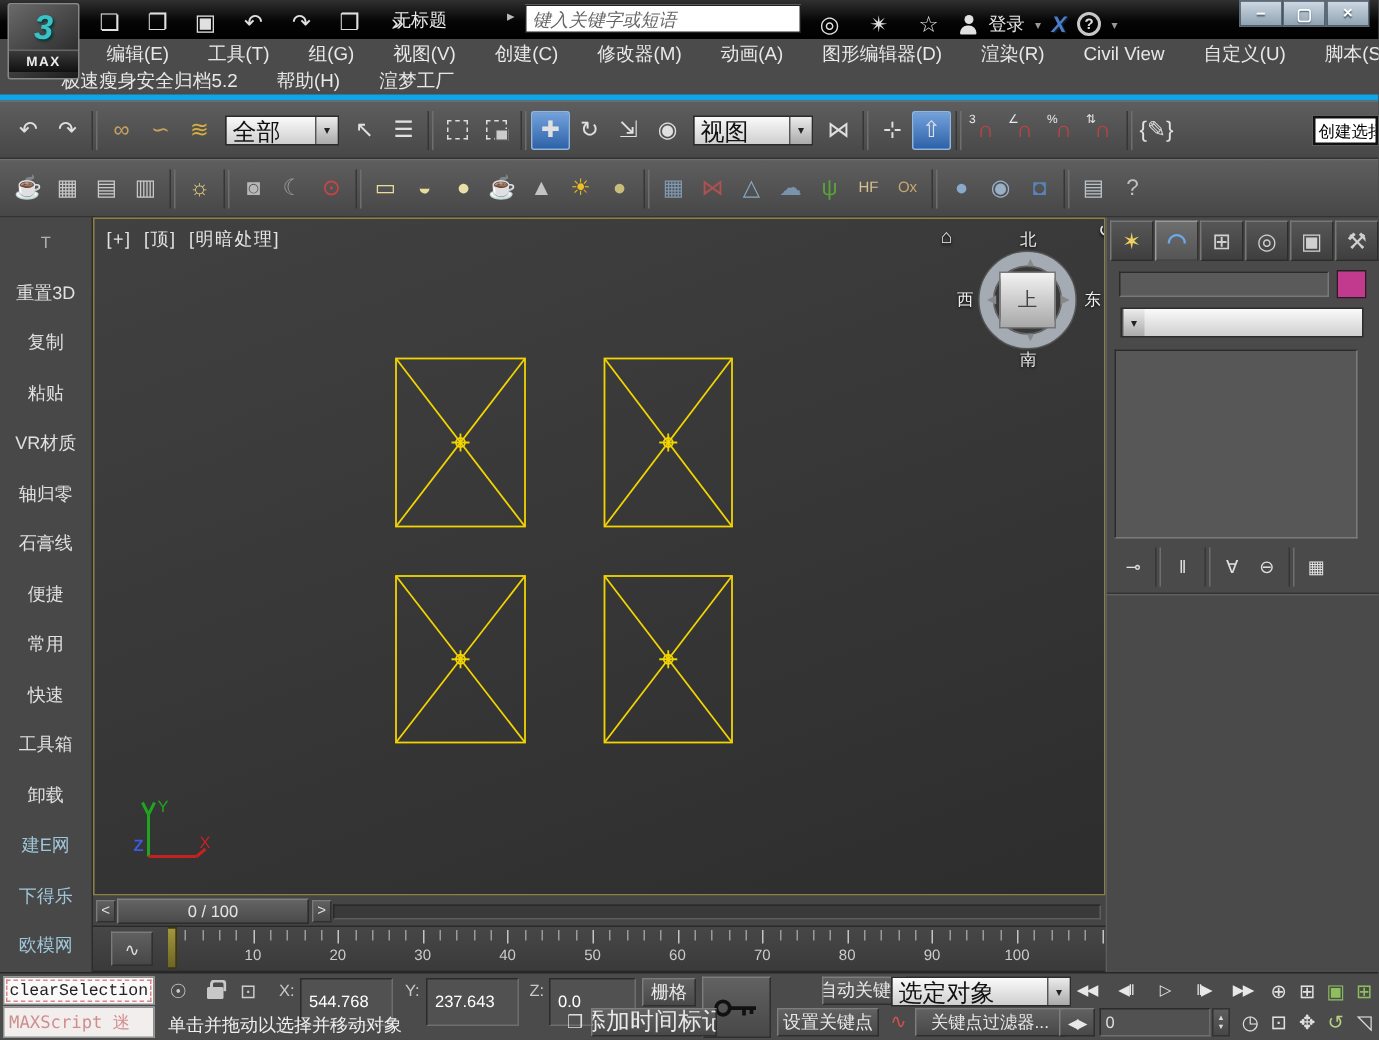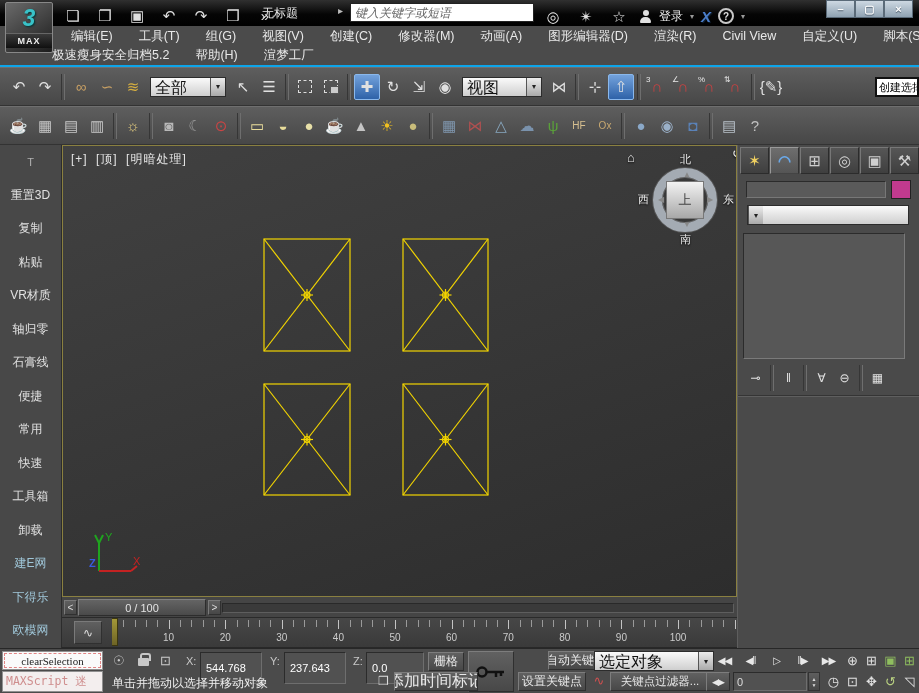--- a/index.html
+++ b/index.html
@@ -21,21 +21,21 @@
 .personicon{width:13px;height:13px;position:relative;display:inline-block}
 .personicon::before{content:"";position:absolute;left:3.5px;top:0;width:6px;height:6px;border-radius:50%;background:#e0e0e0}
 .personicon::after{content:"";position:absolute;left:1px;top:7px;width:11px;height:6px;border-radius:5px 5px 1px 1px;background:#e0e0e0}
 .xchg{color:#4a7cc8;font-weight:bold;font-style:italic;font-size:15px;text-shadow:1px 1px 1px #123}
 .helpc{width:16px;height:16px;border:2px solid #c8c8c8;border-radius:50%;display:inline-flex;align-items:center;justify-content:center;font-size:10px;color:#ddd;font-weight:bold}
 .tinycaret{color:#999;font-size:8px}
 #winbtns{left:826px;top:0;display:flex}
 .winbtn{width:29px;height:18px;background:linear-gradient(#cdd8e2,#8fa2b2);border:1px solid #5a6a78;color:#fff;display:flex;align-items:center;justify-content:center;font-size:11px;font-weight:bold;text-shadow:0 1px 1px #456}
 
 #menubar{left:0;top:26px;width:906px;height:20px;display:flex;align-items:center;padding-left:58px}
-#menubar2{left:0;top:46px;width:919px;height:21px;display:flex;align-items:center;padding-left:39px;border-bottom:2px solid #0ea5e9}
+#menubar2{left:0;top:46px;width:919px;height:21px;display:flex;align-items:center;padding-left:28px;border-bottom:4px solid #0ea5e9}
 .menu-item{padding:0 13px;color:#e8e8e8;font-size:12.5px;white-space:nowrap}
 
 .tbrow{left:0;width:919px;height:39px;background:linear-gradient(#5e5e5e,#474747);border-top:1px solid #6f6f6f;border-bottom:1px solid #333;display:flex;align-items:center;padding-left:6px}
 #toolbar1{top:67px}
 #toolbar2{top:106px}
 .grp{display:flex;align-items:center}
 .icon{position:relative;display:inline-flex;align-items:center;justify-content:center;width:26px;height:26px;font-size:15px;color:#e0e0e0}
 .icon .g{line-height:1}
 .icon.active{background:linear-gradient(#73a2dc,#2e62a8);border:1px solid #8ab8ec;border-radius:2px}
 .icon .sup{position:absolute;top:1px;left:2px;font-size:8px;color:#e8e8e8}
@@ -85,21 +85,21 @@
 #trackbar{left:62px;top:618px;width:675px;height:30px;background:linear-gradient(#474747,#3a3a3a);border-bottom:1px solid #282828}
 #mcurve{position:absolute;left:12px;top:3px;width:28px;height:23px;background:linear-gradient(#606060,#474747);border:1px solid;border-color:#7a7a7a #303030 #303030 #7a7a7a;color:#ddd;font-size:12px;display:flex;align-items:center;justify-content:center}
 #ruler{position:absolute;left:50px;top:0;width:625px;height:30px;overflow:hidden}
 .tick{position:absolute;top:2px;width:1px;height:7px;background:#9a9a9a}
 .tick.major{height:9px;background:#c4c4c4}
 .tlabel{position:absolute;top:14px;font-size:10px;color:#cccccc;transform:translateX(-50%)}
 .tlabel.zero{color:#d8c23a}
 #tb-thumb{position:absolute;left:-2px;top:0;width:8px;height:28px;background:linear-gradient(#a39838,#6e6426);border:1px solid #3c370f}
 
 #sb{left:0;top:648px;width:919px;height:45px;background:#4b4b4b;border-top:1px solid #272727;overflow:hidden}
-#clearsel{position:absolute;left:2px;top:2px;width:101px;height:19px;background:#fafafa;border:1px solid #909090;outline:1px dashed #e08585;outline-offset:-3px;color:#222;font-family:Liberation Serif, serif;font-size:11px;display:flex;align-items:center;justify-content:center}
+#clearsel{position:absolute;left:2px;top:2px;width:101px;height:19px;background:#fafafa;border:1px solid #909090;outline:1px dashed #e08585;outline-offset:-3px;color:#222;font-family:Liberation Mono, monospace;font-size:11px;display:flex;align-items:center;justify-content:center}
 #maxs{position:absolute;left:2px;top:22px;width:101px;height:21px;background:#f3eeee;border:1px solid #909090;color:#cf8e8e;font-family:"DejaVu Sans Mono",monospace;font-size:11.5px;display:flex;align-items:center;padding-left:3px;white-space:nowrap;overflow:hidden}
 .sico{position:absolute;color:#ccc;font-size:13px}
 .lockicon{position:absolute;width:11px;height:8px;background:#c8c8c8;border-radius:1px}
 .lockicon::before{content:"";position:absolute;top:-5px;left:1.5px;width:7px;height:6px;border:2px solid #c8c8c8;border-bottom:none;border-radius:3px 3px 0 0}
 .co-lab{position:absolute;top:6px;color:#c8c8c8;font-size:11px}
 .co-field{position:absolute;top:3px;height:32px;background:#515151;border:1px solid;border-color:#2b2b2b #6e6e6e #6e6e6e #2b2b2b;color:#fff;font-size:11px;display:flex;align-items:center;padding-left:5px}
 .bev{background:linear-gradient(#616161,#484848);border:1px solid;border-color:#7d7d7d #2f2f2f #2f2f2f #7d7d7d;color:#e8e8e8;font-size:12px;display:flex;align-items:center;justify-content:center;white-space:nowrap;overflow:hidden}
 #grid-btn{position:absolute;left:428px;top:3px;width:36px;height:19px}
 #keybtn{position:absolute;left:468px;top:2px;width:46px;height:41px}
 #autokey{position:absolute;left:548px;top:2px;width:56px;height:19px}

